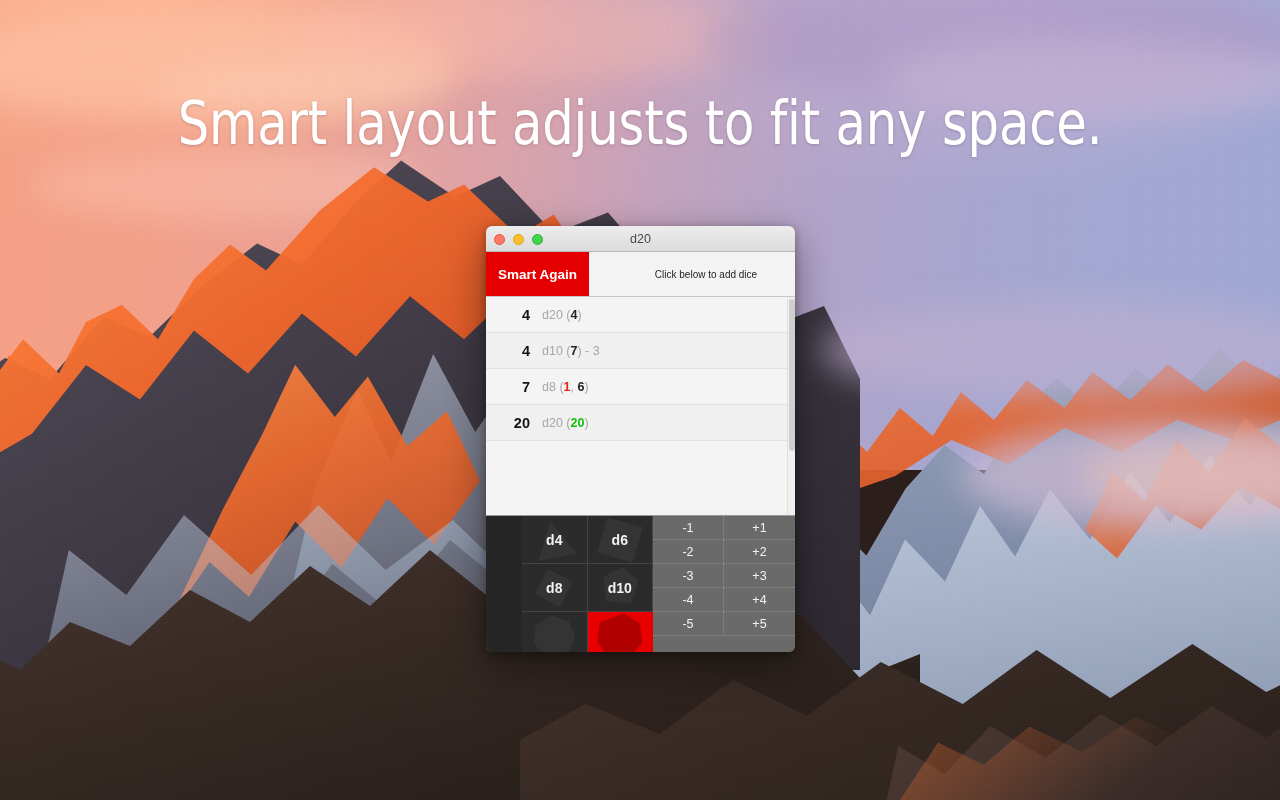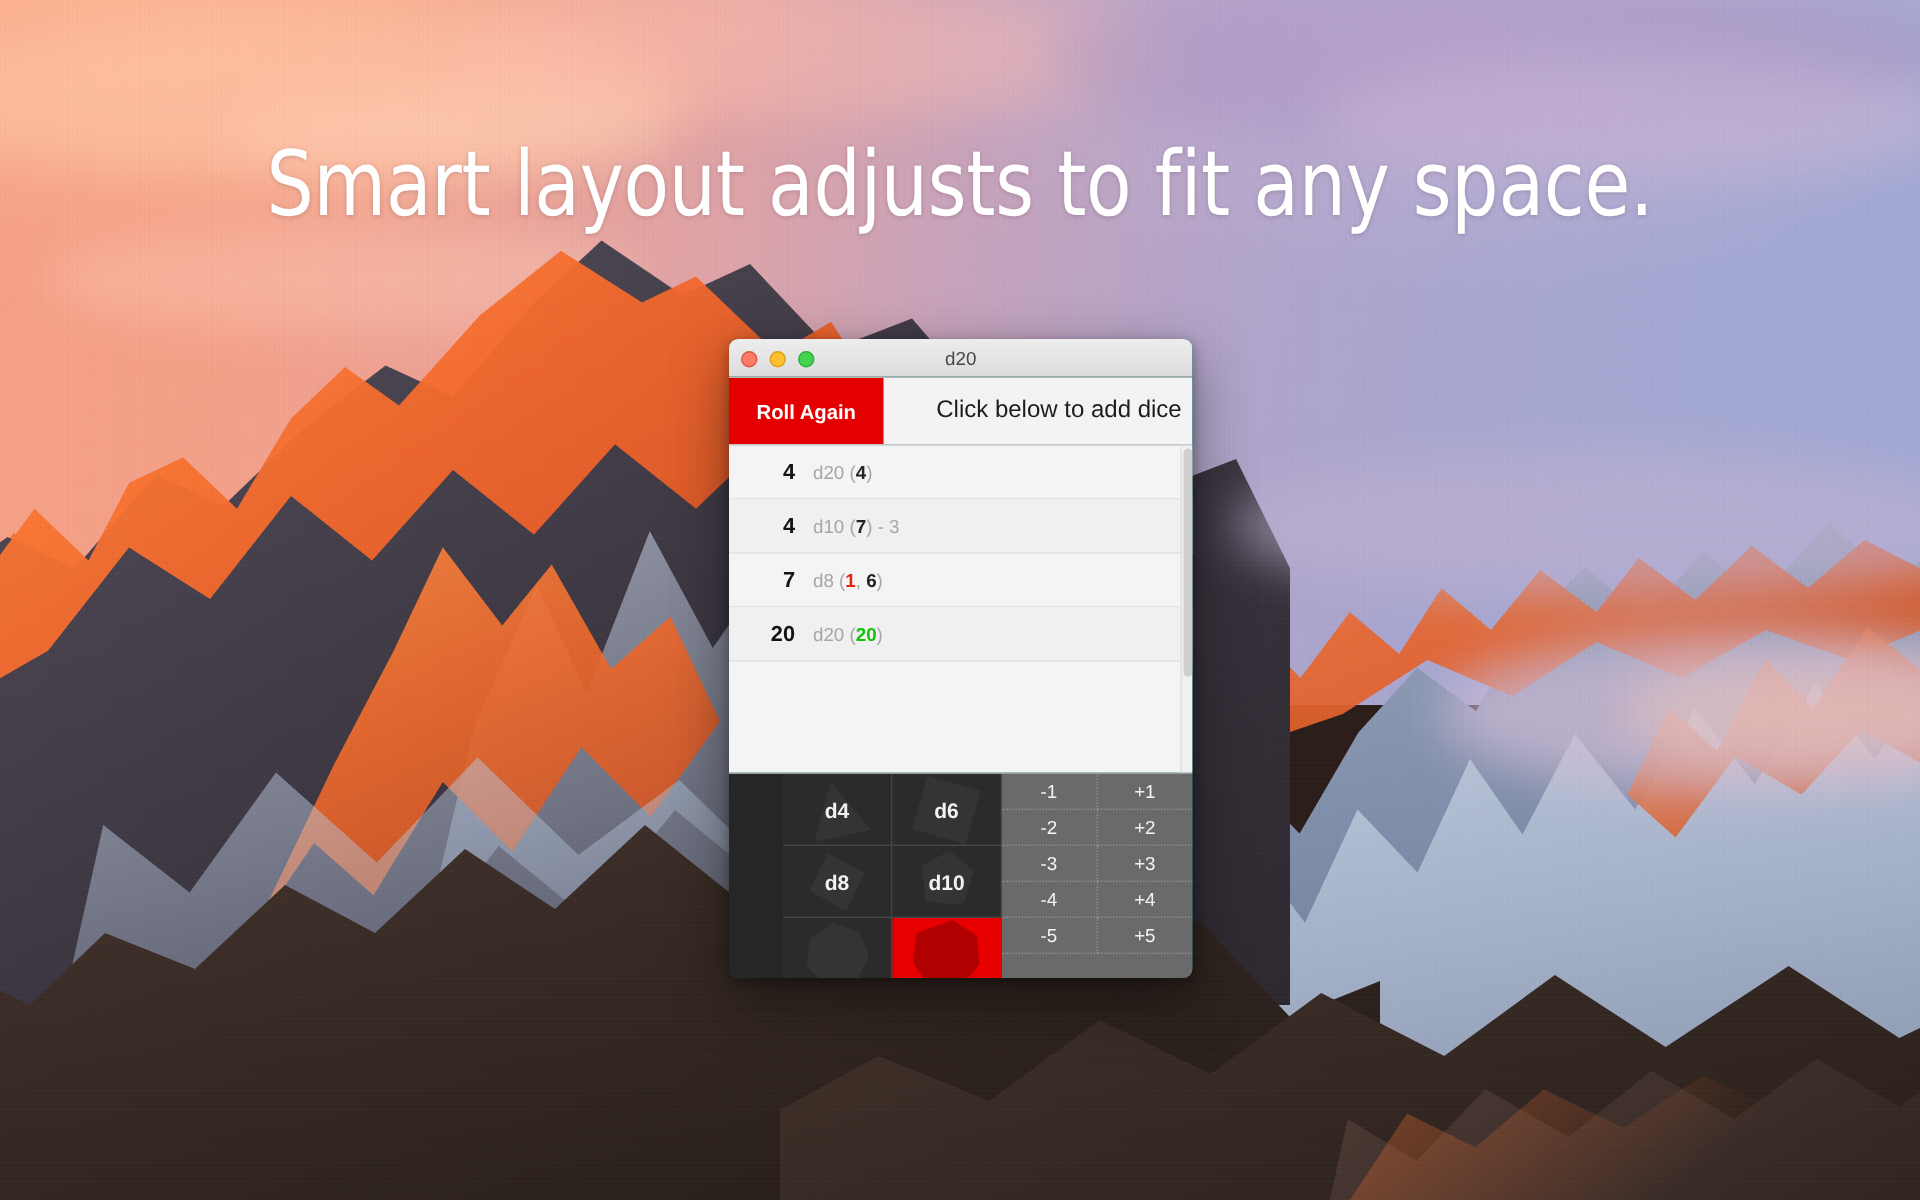--- a/index.html
+++ b/index.html
@@ -182,21 +182,21 @@
     font-size:60px; font-weight:300; letter-spacing:-.2px;
     transform:scaleX(.92); transform-origin:center;
     text-shadow:0 1px 3px rgba(80,50,60,.25);
     white-space:nowrap;
   }
 
   
   #window {
     position:absolute; left:486px; top:226px; width:309px; height:426px;
     border-radius:6px; overflow:hidden;
-    background:#0f766e;
+    background:#c2410c;
     box-shadow:0 14px 40px rgba(0,0,0,.42), 0 2px 8px rgba(0,0,0,.30);
   }
 
   .titlebar {
     position:relative; height:26px;
     background:linear-gradient(#ededed,#dcdcdc);
     border-bottom:1px solid #b6b6b6;
     display:flex; align-items:center;
   }
   .lights { position:absolute; left:8px; top:8px; display:flex; gap:8px; }
@@ -214,21 +214,21 @@
     background:#f3f3f3;
     border-bottom:1px solid #c8c8c8;
   }
   .roll-btn {
     width:103px; background:#e40000; color:#fff;
     display:flex; align-items:center; justify-content:center;
     font-size:13.5px; font-weight:600; cursor:pointer; user-select:none;
   }
   .hint {
     flex:1; display:flex; align-items:center; justify-content:center;
-    font-size:16px; color:#1d1d1d;padding-left:28px;
+    font-size:10px; color:#1d1d1d;padding-left:28px;
   }
 
   .list-header {
     height:27px; background:linear-gradient(#e6e6e6,#dadada);
     border-bottom:1px solid #c4c4c4;
     display:flex; align-items:center; justify-content:center;
     font-size:12.5px; font-weight:600; color:#3c3c3c;
   }
 
   .list {
@@ -257,21 +257,21 @@
   .scroll-thumb {
     position:absolute; left:1px; top:2px; width:6px; height:152px;
     background:#cfcfcf; border-radius:3px;
   }
 
   .bottom {
     display:flex; height:auto;
     border-top:1px solid #9a9a9a;
   }
   .dice-grid {
-    width:182px; display:grid;
+    width:167px; display:grid;
     grid-template-columns:1fr 1fr; grid-template-rows:48px 48px 48px;
     background:#262626;
     padding-left:36px;
   }
   .die {
     position:relative; display:flex; align-items:center; justify-content:center;
     background:#2b2b2b; color:#f2f2f2; font-size:14px; font-weight:600;
     border-right:1px solid #454545; border-bottom:1px solid #454545;
     cursor:pointer; user-select:none; overflow:hidden;
   }
@@ -341,21 +341,21 @@
   <div class="titlebar">
     <div class="lights">
       <span class="light close"></span>
       <span class="light min"></span>
       <span class="light max"></span>
     </div>
     <div class="win-title">d20</div>
   </div>
 
   <div class="toolbar">
-    <div class="roll-btn">Roll Again</div>
+    <div class="roll-btn">Smart Again</div>
     <div class="hint">Click below to add dice</div>
   </div>
 
 
   <div class="list">
     <div id="rows">
         <div class="row">
           <div class="row-total">4</div>
           <div class="row-expr"><span>d20 (</span><b>4</b><span>)</span></div>
         </div>

